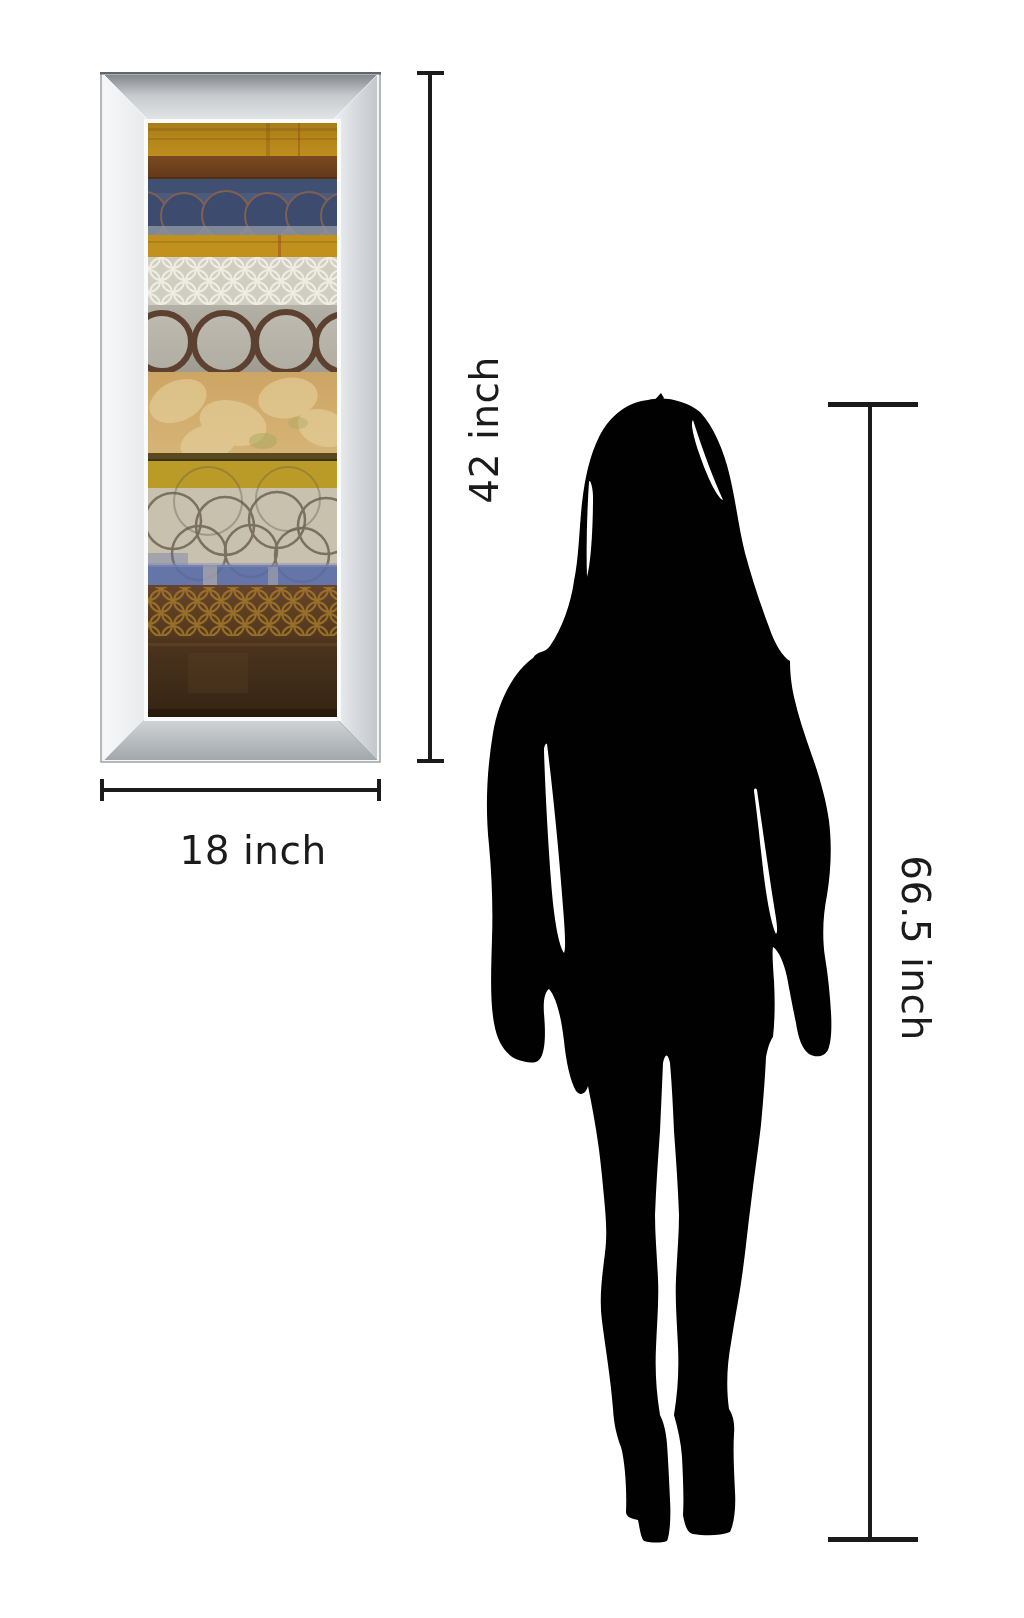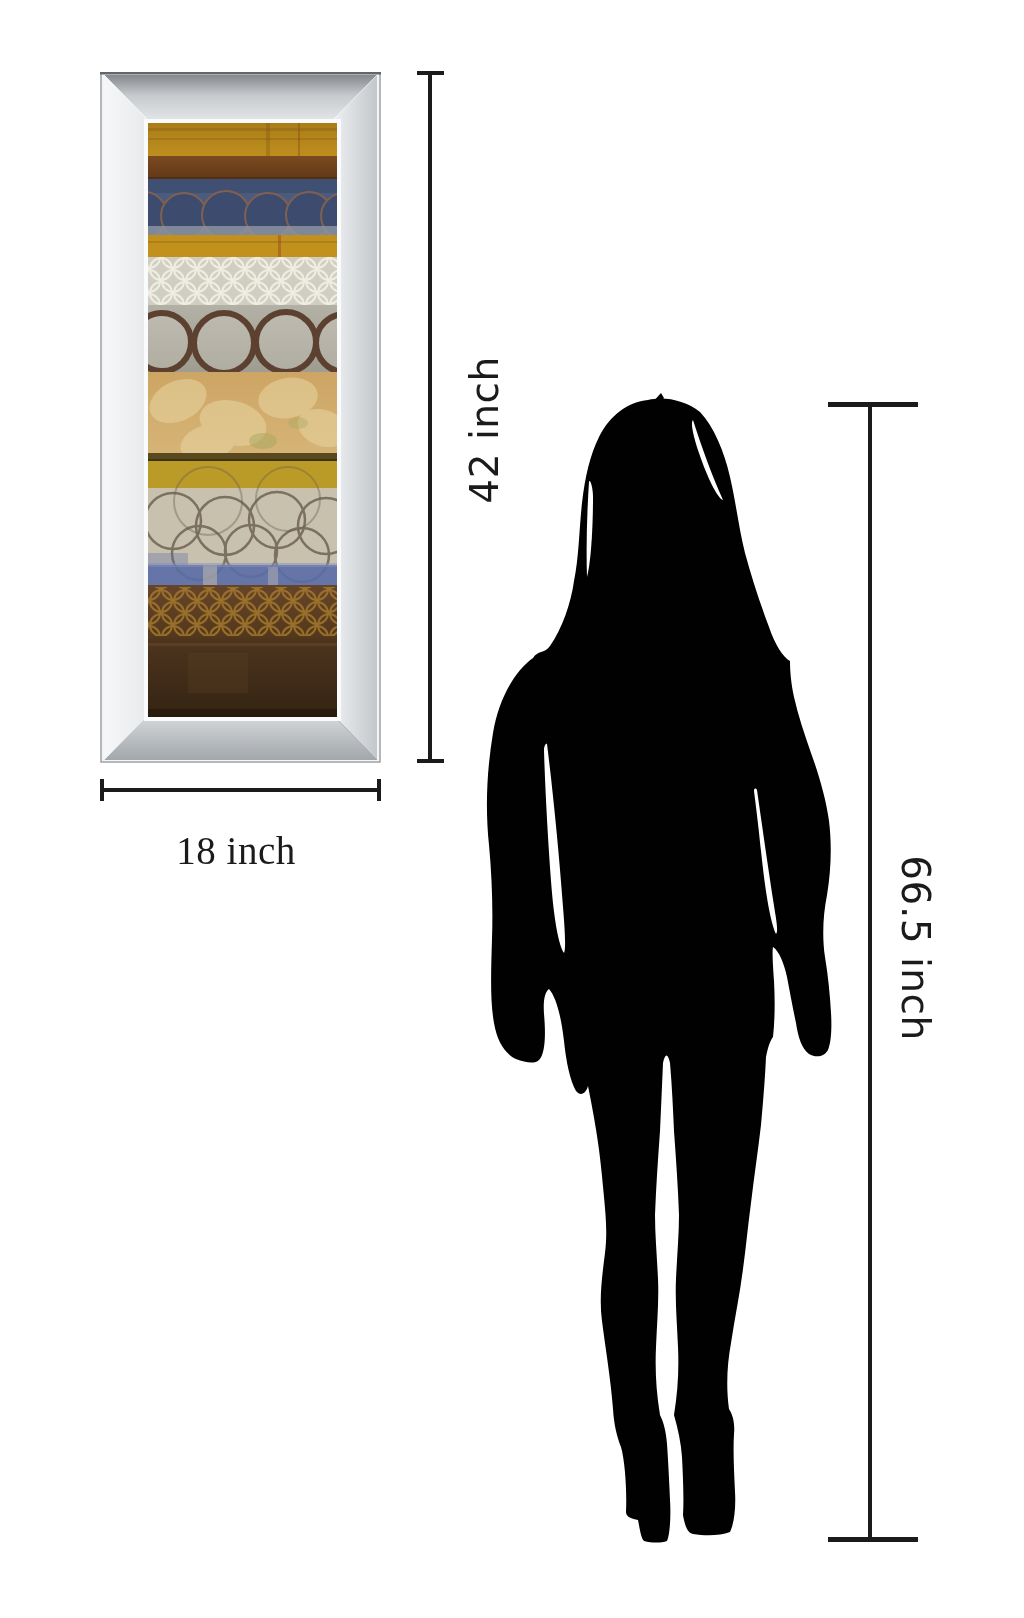--- a/index.html
+++ b/index.html
@@ -18,21 +18,21 @@
   .hline-art-cap-right{left:377px;top:779px;width:4px;height:22px;}
   .vline-person{left:868px;top:404px;width:4px;height:1136px;}
   .vline-person-cap-top{left:828px;top:402px;width:90px;height:5px;}
   .vline-person-cap-bottom{left:828px;top:1537px;width:90px;height:5px;}
   
   .dim-label{
     color:#1b1b1b;font-size:39px;line-height:46px;text-align:center;
     white-space:nowrap;letter-spacing:0.5px;
   }
   .label-42{left:375px;top:407px;width:220px;height:46px;transform:rotate(-90deg);}
-  .label-18{left:126px;top:828px;width:220px;height:46px;font-family:Liberation Serif, serif;}
+  .label-18{left:143px;top:828px;width:220px;height:46px;}
   .label-665{left:795px;top:925px;width:240px;height:46px;transform:rotate(90deg);}
 </style>
 </head>
 <body>
 
 <div class="stage">
 
   <svg class="abs" style="left:100px;top:72px;" width="281" height="691" viewBox="0 0 281 691">
     <defs>
       <linearGradient id="gTop" x1="0" y1="0" x2="0" y2="1">

